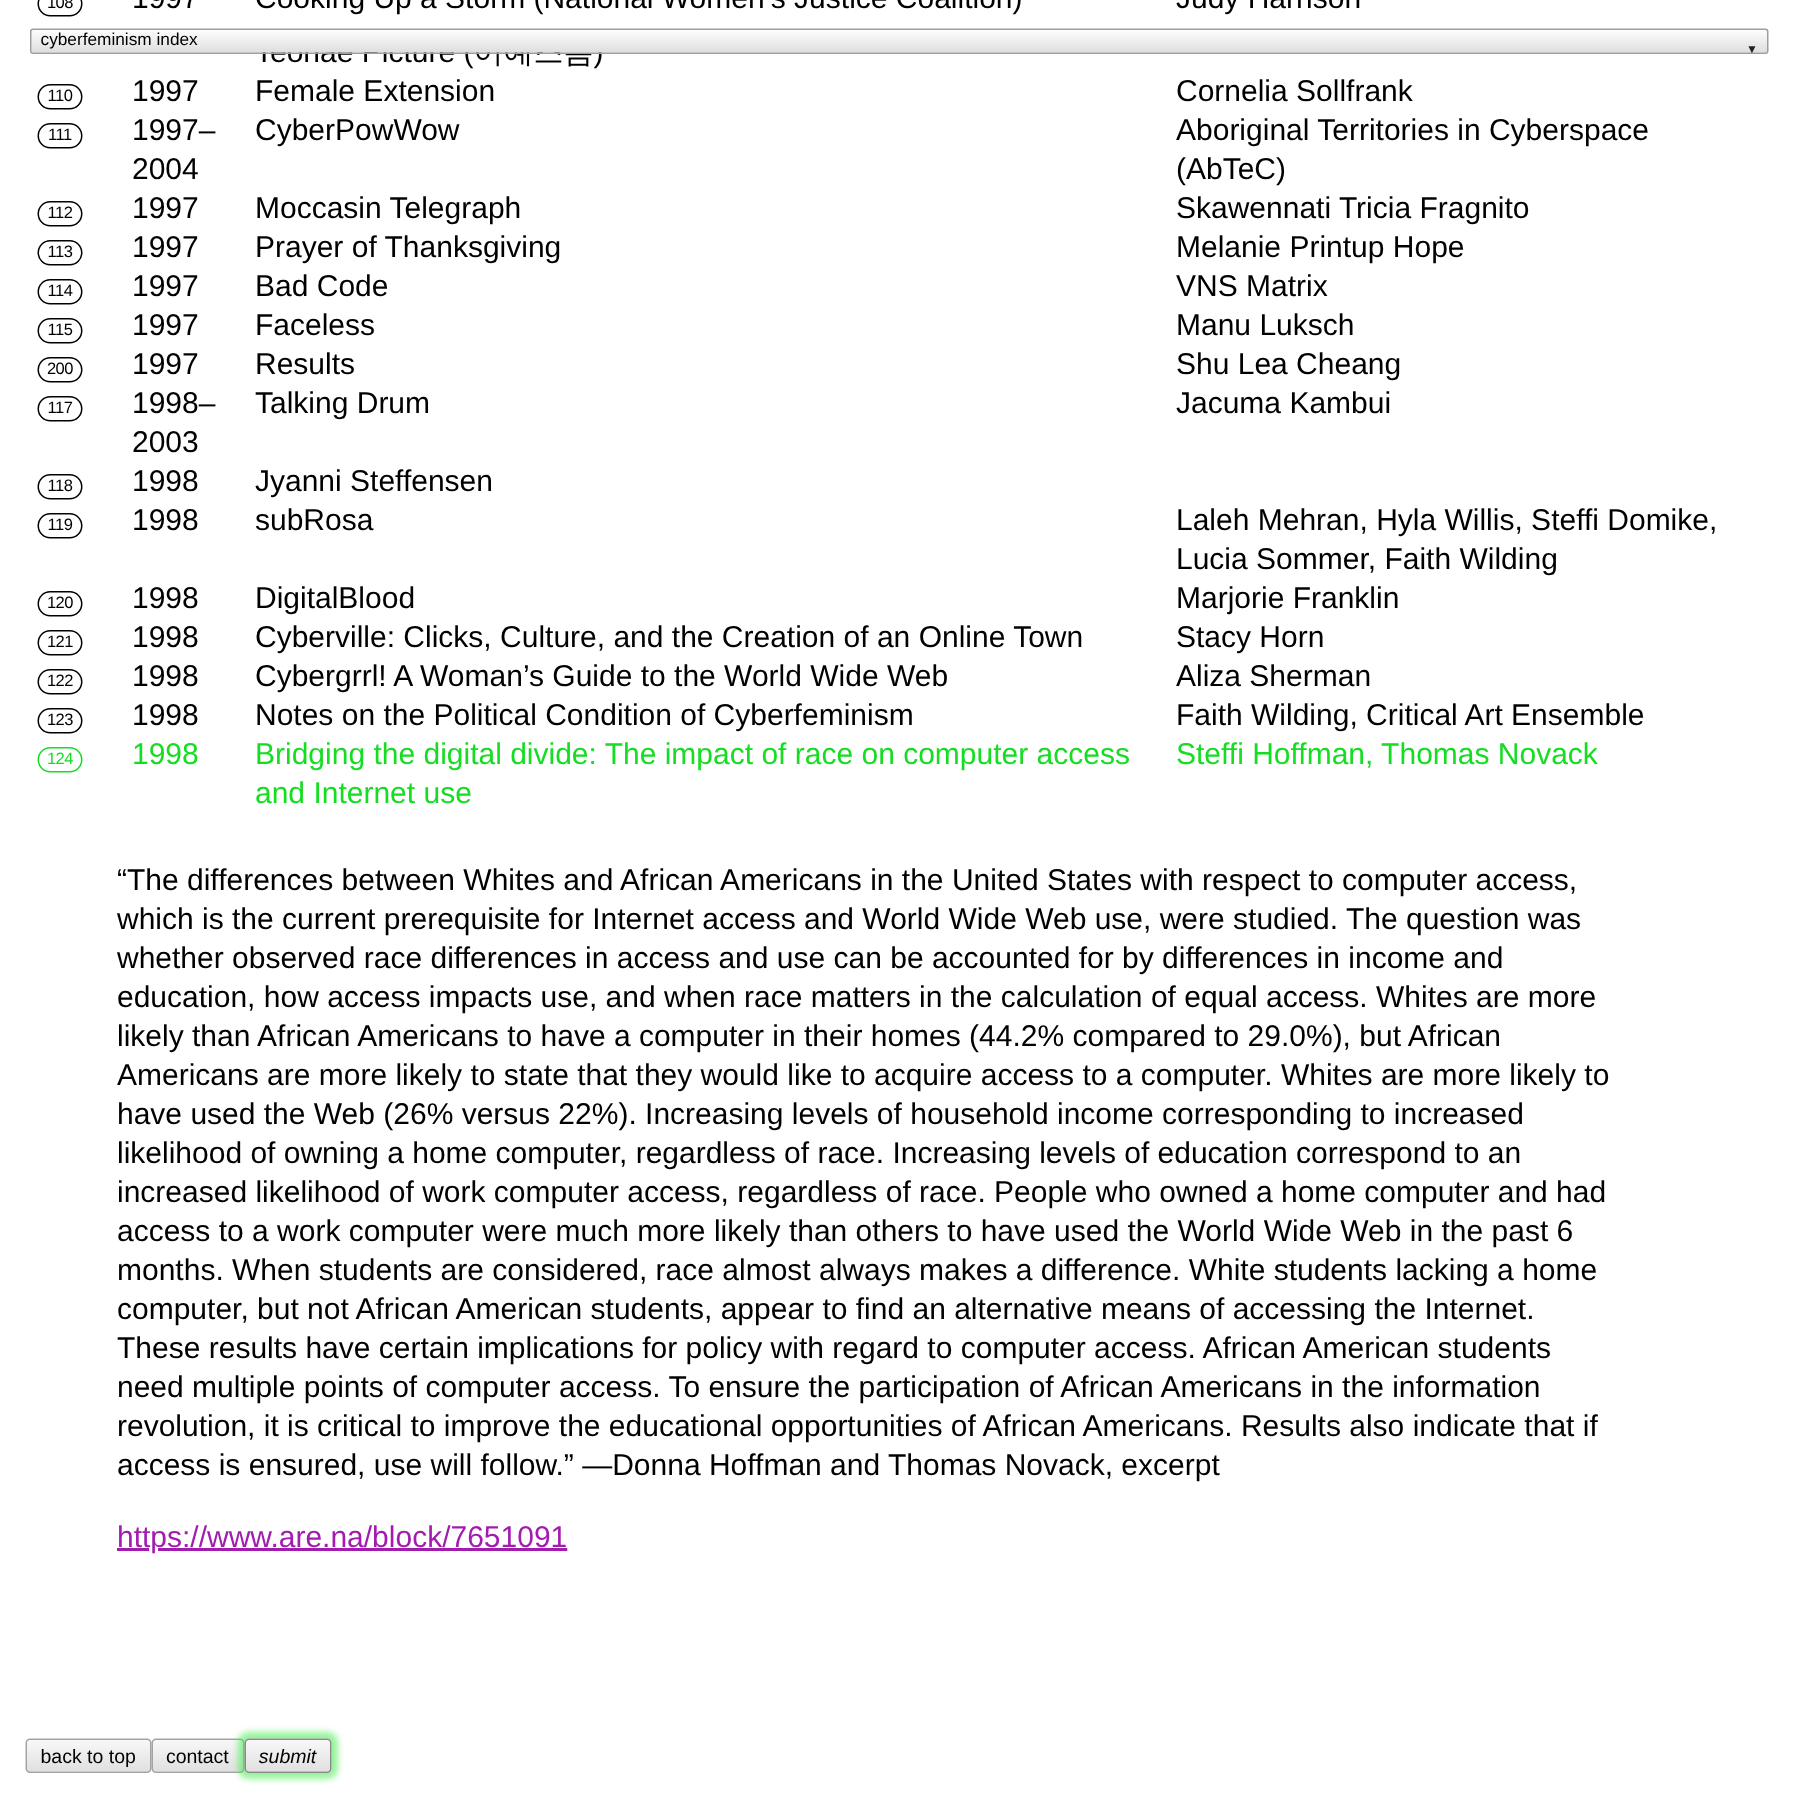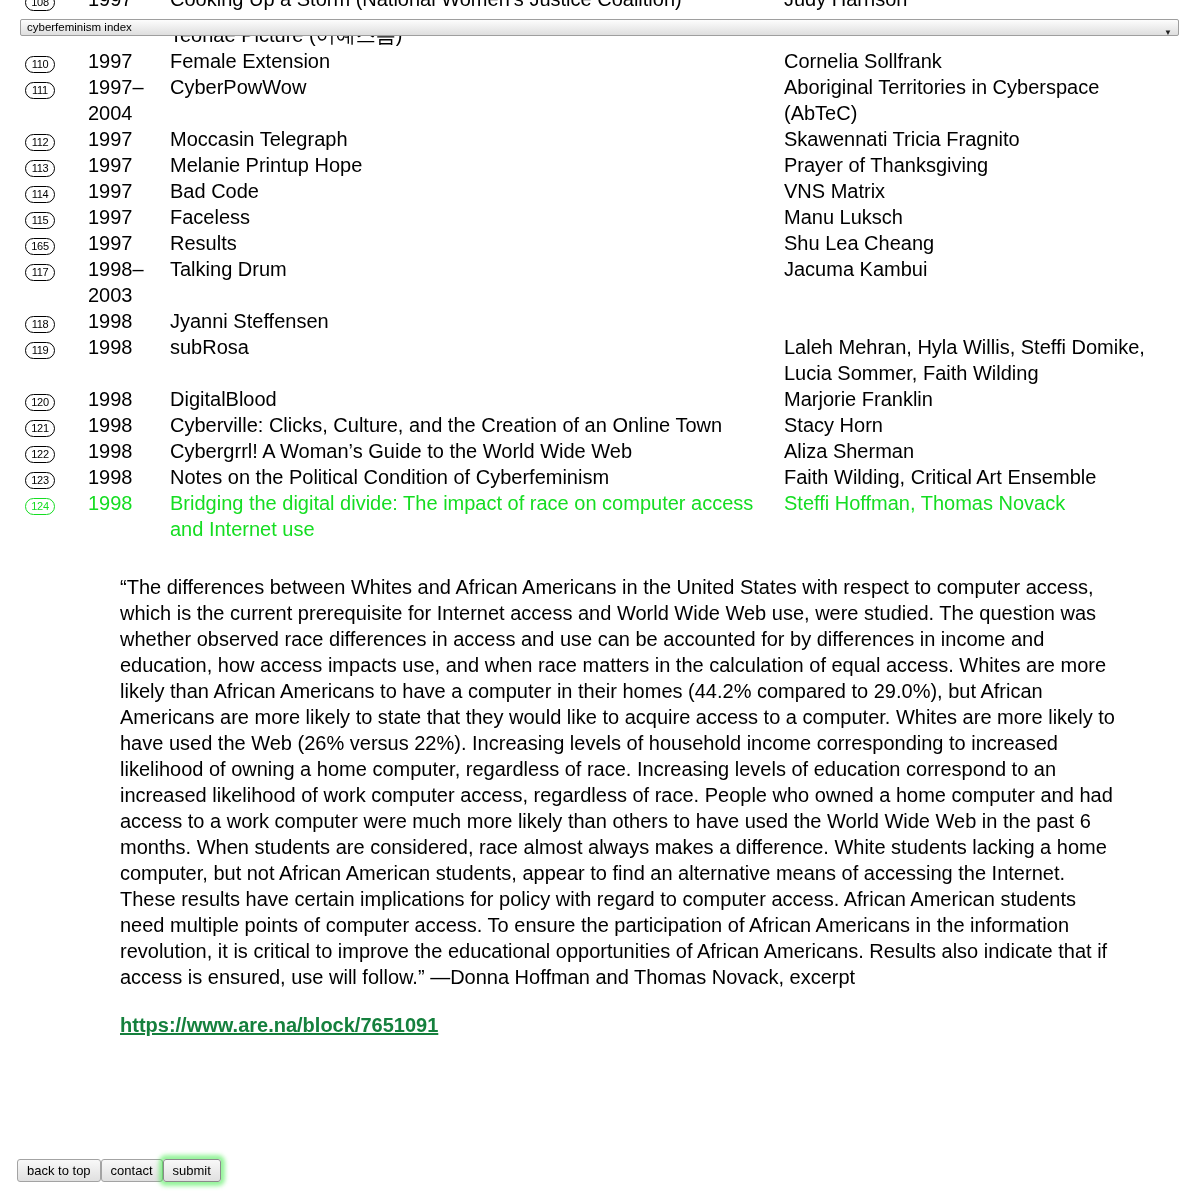--- a/index.html
+++ b/index.html
@@ -66,34 +66,33 @@
     font-size: 11px;
     line-height: 14px;
     text-align: center;
     padding: 0 4px;
     margin-top: 4px;
     letter-spacing: -0.3px;
   }
   .row.hl { color: var(--green); }
 
   
-  .detail { padding-left: 120px; padding-right: 25px; }
+  .detail { padding-left: 78px; padding-right: 25px; }
   .excerpt {
     margin-top: 32px;
     width: 1005px;
     font-size: 20px;
     line-height: 26px;
   }
   .block-link-wrap { margin-top: 22px; }
   a.block-link {
-    color: #15803d;
+    color: #a21caf;
     text-decoration: underline;
     font-size: 20px;
     line-height: 26px;
-    font-weight: bold;
   }
 
   
   .footer {
     position: absolute;
     left: 17px; top: 1159px;
     z-index: 20;
     display: flex;
     gap: 0;
     align-items: center;
@@ -105,20 +104,21 @@
     color: #000;
     padding: 3px 9px;
     background: linear-gradient(to bottom, #f8f8f8, #e0e0e0);
     border: 1px solid #a3a3a3;
     border-radius: 3px;
     cursor: pointer;
   }
   .btn.glow {
     box-shadow: 0 0 4px 4px rgba(60, 235, 70, 0.55);
     border-color: #8a8a8a;
+    font-style: italic;
   }
 </style>
 </head>
 <body>
 
 <div class="index-select">
   <span class="sel-label">cyberfeminism index</span>
   <span class="sel-arrow">▼</span>
 </div>
 
@@ -155,40 +155,40 @@
   <div class="row">
     <div class="cell badge-cell"><span class="badge">112</span></div>
     <div class="cell year-cell">1997</div>
     <div class="cell title-cell">Moccasin Telegraph</div>
     <div class="cell authors-cell">Skawennati Tricia Fragnito</div>
   </div>
 
   <div class="row">
     <div class="cell badge-cell"><span class="badge">113</span></div>
     <div class="cell year-cell">1997</div>
+    <div class="cell title-cell">Prayer of Thanksgiving</div>
     <div class="cell authors-cell">Melanie Printup Hope</div>
-    <div class="cell title-cell">Prayer of Thanksgiving</div>
   </div>
 
   <div class="row">
     <div class="cell badge-cell"><span class="badge">114</span></div>
     <div class="cell year-cell">1997</div>
     <div class="cell title-cell">Bad Code</div>
     <div class="cell authors-cell">VNS Matrix</div>
   </div>
 
   <div class="row">
     <div class="cell badge-cell"><span class="badge">115</span></div>
     <div class="cell year-cell">1997</div>
     <div class="cell title-cell">Faceless</div>
     <div class="cell authors-cell">Manu Luksch</div>
   </div>
 
   <div class="row">
-    <div class="cell badge-cell"><span class="badge">165</span></div>
+    <div class="cell badge-cell"><span class="badge">200</span></div>
     <div class="cell year-cell">1997</div>
     <div class="cell title-cell">Results</div>
     <div class="cell authors-cell">Shu Lea Cheang</div>
   </div>
 
   <div class="row">
     <div class="cell badge-cell"><span class="badge">117</span></div>
     <div class="cell year-cell">1998–2003</div>
     <div class="cell title-cell">Talking Drum</div>
     <div class="cell authors-cell">Jacuma Kambui</div>

